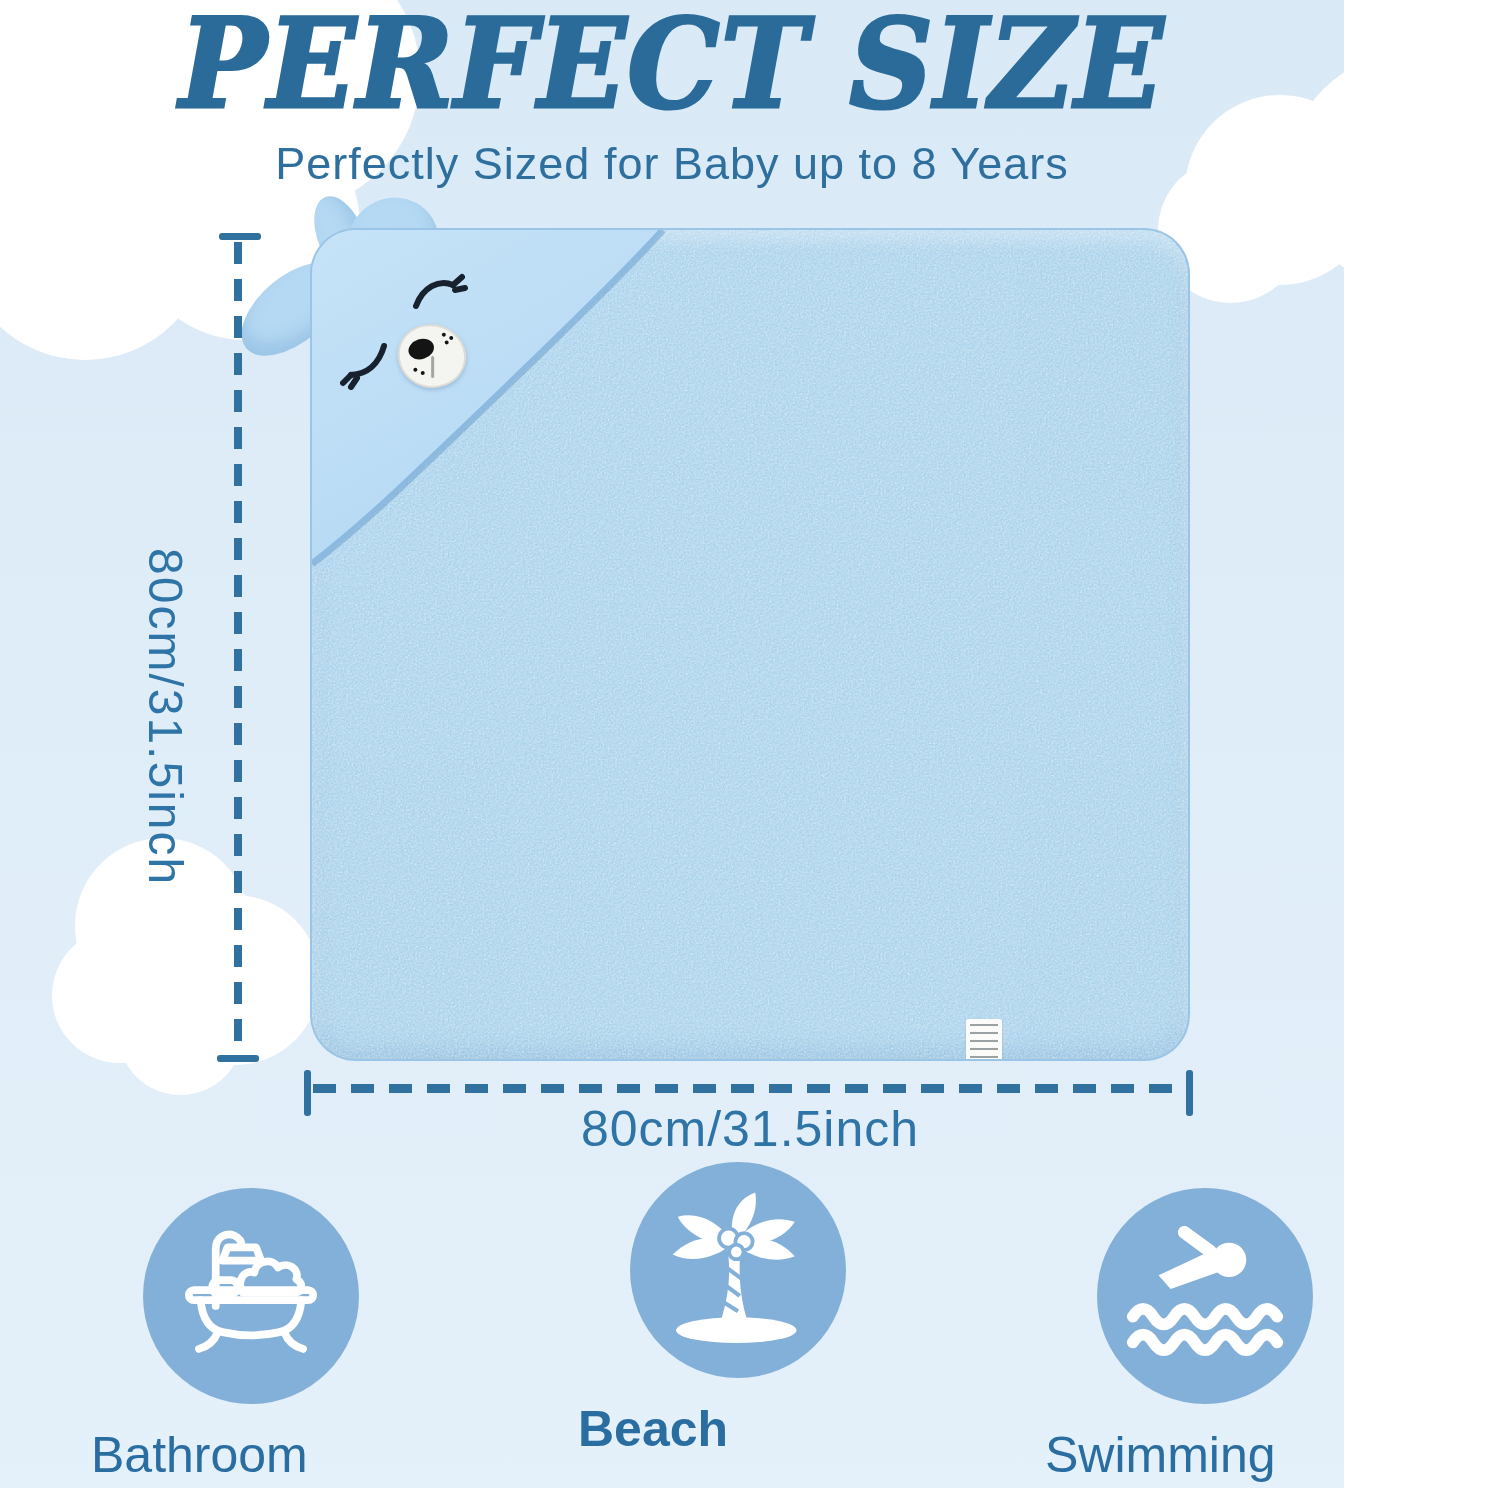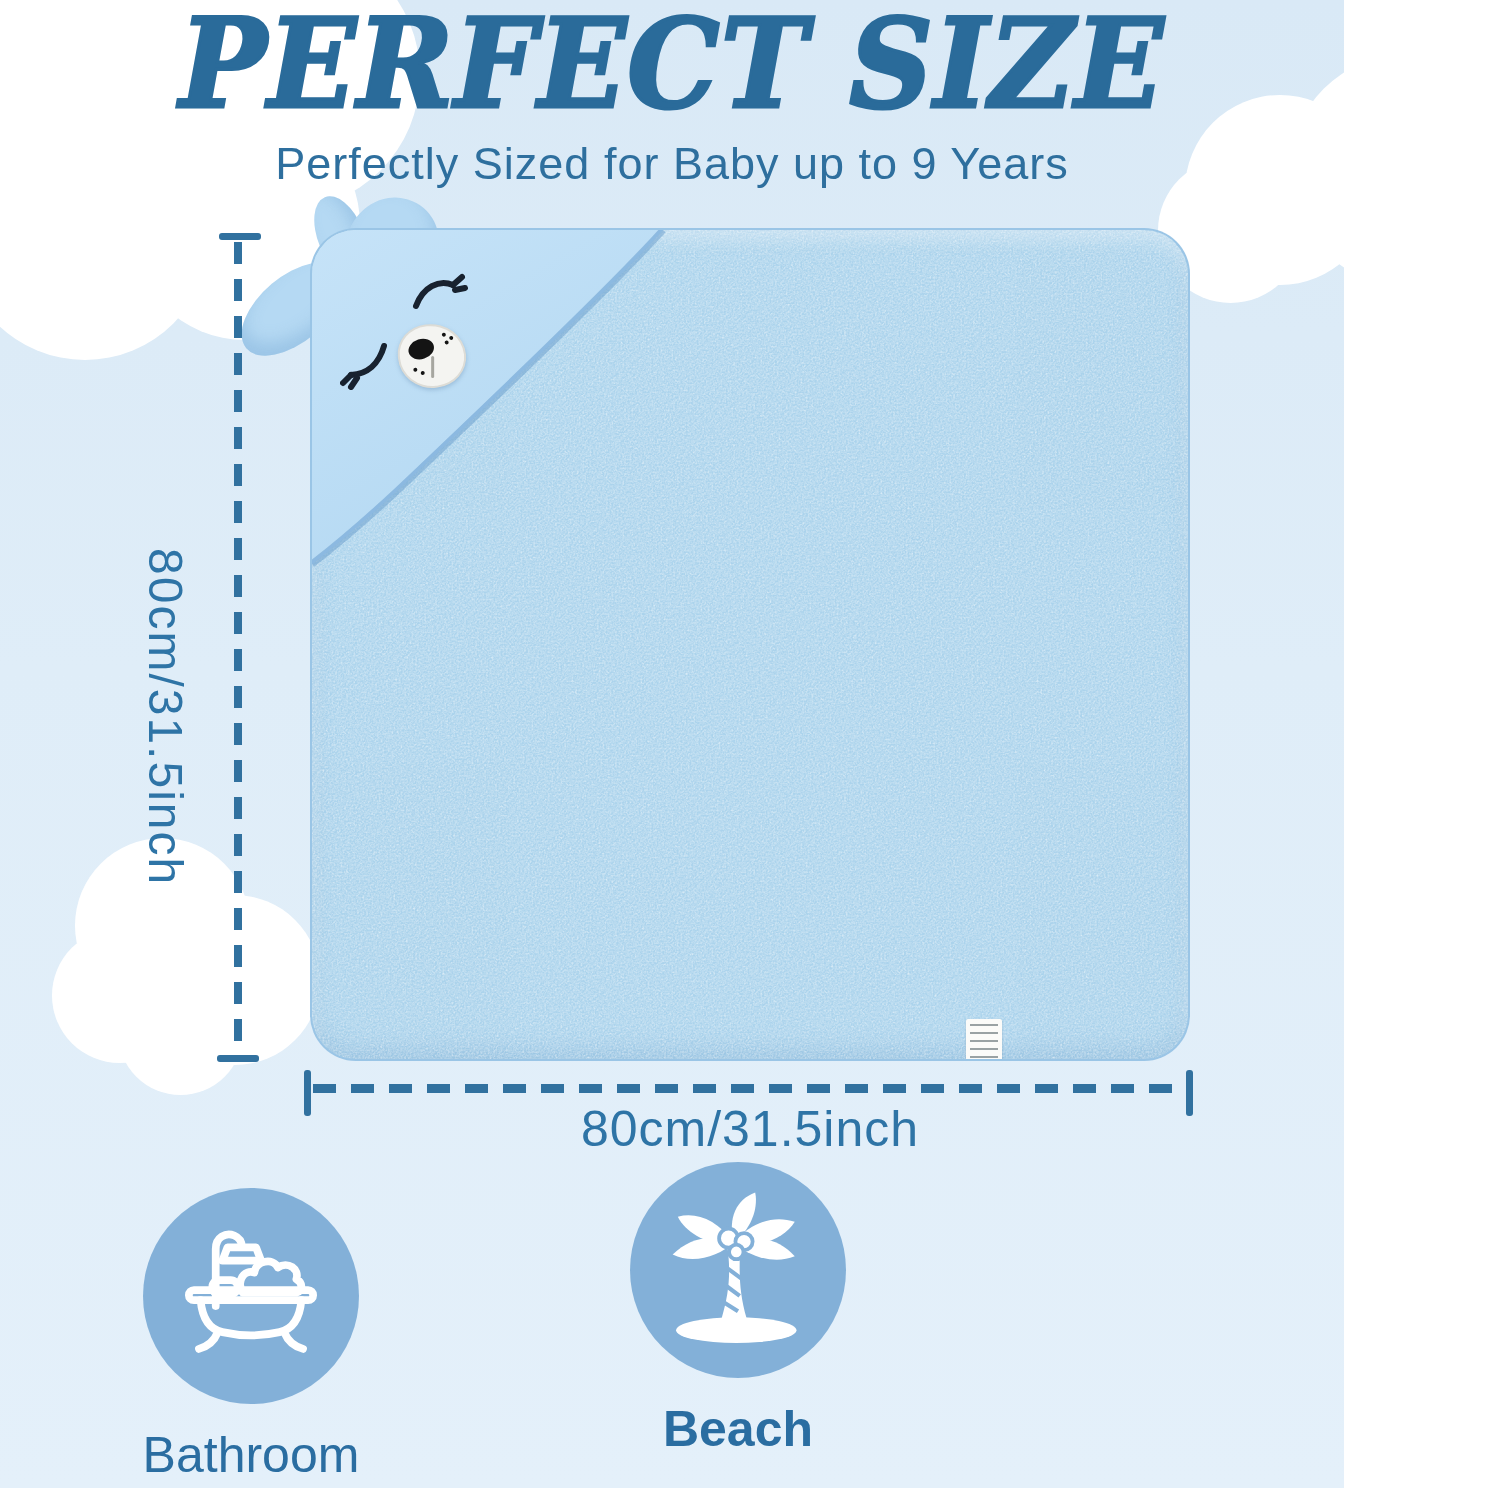--- a/index.html
+++ b/index.html
@@ -74,21 +74,21 @@
   .vdim-label{
     position:absolute; left:138px; top:548px; z-index:4;
     writing-mode:vertical-rl; font-size:48px; color:#2e74a6; letter-spacing:2px;
   }
   .hdim-label{
     position:absolute; left:310px; top:1100px; width:880px; text-align:center; z-index:4;
     font-size:50px; color:#2e74a6; letter-spacing:1px;
   }
 
   
-  .feature{position:absolute; width:320px; text-align:center; z-index:2;}
+  .feature{position:absolute; width:320px; text-align:left; z-index:2;}
   .feature-bathroom{left:91px;  top:1188px;}
   .feature-beach{left:578px; top:1162px;font-weight:bold;}
   .feature-swimming{left:1045px; top:1188px;}
   .feature-circle{
     width:216px; height:216px; border-radius:50%; background:#83b0d8;
     margin:0 auto; display:flex; align-items:center; justify-content:center;
   }
   .feature-label{margin-top:22px; font-size:50px; color:#2a6da1;}
 </style>
 </head>
@@ -109,21 +109,21 @@
     <div class="cloud-part" style="left:1380px;top:140px;width:190px;height:190px;"></div>
   </div>
   <div class="cloud">
     <div class="cloud-part" style="left:75px;top:838px;width:175px;height:175px;"></div>
     <div class="cloud-part" style="left:52px;top:928px;width:135px;height:135px;"></div>
     <div class="cloud-part" style="left:150px;top:895px;width:170px;height:170px;"></div>
     <div class="cloud-part" style="left:118px;top:970px;width:125px;height:125px;"></div>
   </div>
 
   <div class="title">PERFECT SIZE</div>
-  <div class="subtitle">Perfectly Sized for Baby up to 9 Years</div>
+  <div class="subtitle">Perfectly Sized for Baby up to 8 Years</div>
 
   <div class="ear ear-lobe"></div>
   <div class="ear ear-main"></div>
   <div class="ear ear-left"></div>
 
   <div class="towel">
     <svg class="towel-texture" width="100%" height="100%" preserveAspectRatio="none">
       <defs>
         <filter id="terryLight" x="0%" y="0%" width="100%" height="100%">
           <feTurbulence type="fractalNoise" baseFrequency="0.55" numOctaves="2" stitchTiles="stitch"></feTurbulence>
@@ -211,14 +211,26 @@
         <path d="M47.5 34 C61 29 74 32 83 42 C71 47 56 42 47.5 34 Z" fill="#ffffff"></path>
         <path d="M47.5 34 C35 29 22 31 12 41 C24 47 39 42 47.5 34 Z" fill="#ffffff"></path>
         <circle cx="44.5" cy="31.5" r="5.5" fill="#ffffff" stroke="#83b0d8" stroke-width="2.2"></circle>
         <circle cx="53.5" cy="33.5" r="5" fill="#ffffff" stroke="#83b0d8" stroke-width="2.2"></circle>
         <circle cx="49" cy="39.5" r="4.2" fill="#ffffff" stroke="#83b0d8" stroke-width="2.2"></circle>
       </svg>
     </div>
     <div class="feature-label">Beach</div>
   </div>
 
+  <div class="feature feature-swimming">
+    <div class="feature-circle">
+      <svg width="172" height="172" viewBox="0 0 100 100">
+        <circle cx="64" cy="29" r="10" fill="#ffffff"></circle>
+        <path d="M38 13 L53 24" stroke="#ffffff" stroke-width="7.5" stroke-linecap="round" fill="none"></path>
+        <path d="M55 23 L23 38 L30 46 L58 36 Z" fill="#ffffff"></path>
+        <path d="M8 62 Q14 53 20 62 T32 62 T44 62 T56 62 T68 62 T80 62 T92 62" fill="none" stroke="#ffffff" stroke-width="6.8" stroke-linecap="round"></path>
+        <path d="M8 77 Q14 68 20 77 T32 77 T44 77 T56 77 T68 77 T80 77 T92 77" fill="none" stroke="#ffffff" stroke-width="6.8" stroke-linecap="round"></path>
+      </svg>
+    </div>
+    <div class="feature-label">Swimming</div>
+  </div>
 
 </div>
 
 </body></html>

